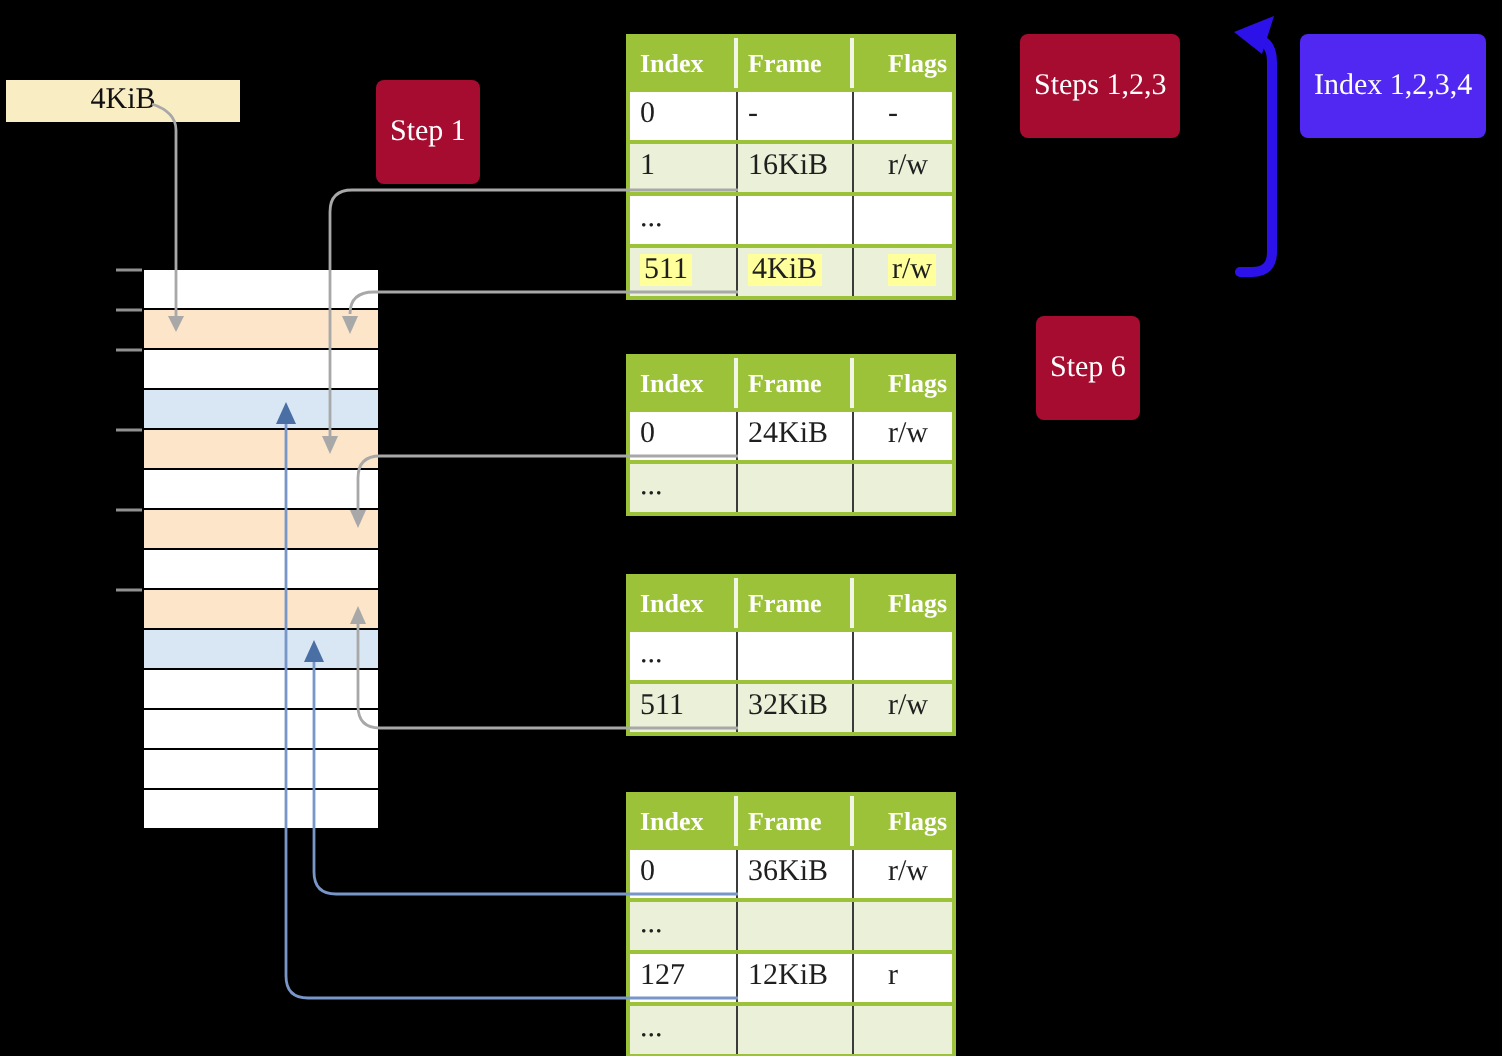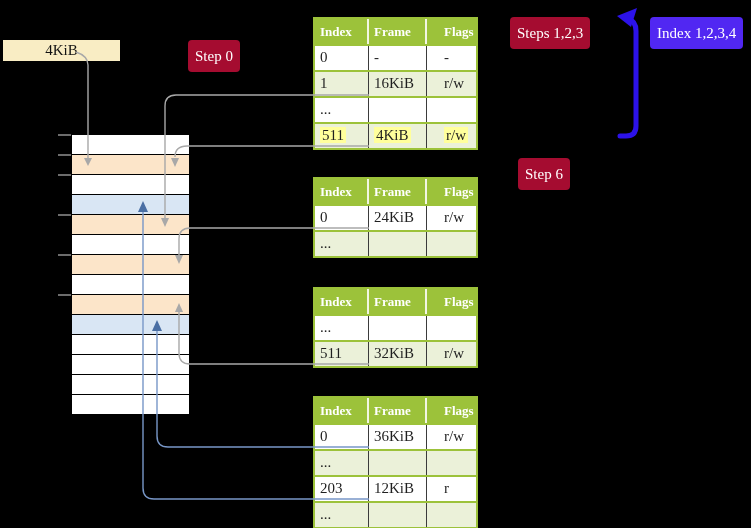--- a/index.html
+++ b/index.html
@@ -3,21 +3,21 @@
 <meta charset="utf-8">
 <style>
   html,body{margin:0;padding:0;background:#000;}
   #stage{
     position:relative;width:751px;height:528px;background:var(--bg,#000);
     overflow:hidden;font-family:"Liberation Serif","DejaVu Serif",serif;
   }
   
   .plabel{
     position:absolute;height:20px;line-height:20px;font-size:15px;
-    padding:6px 7px;border-radius:4px;white-space:nowrap;color:#fff;text-align:center;
+    padding:16px 7px;border-radius:4px;white-space:nowrap;color:#fff;text-align:center;
   }
   .crimson{background:var(--crimson);}
   .violet{background:var(--violet);}
   .wheat{
     background:var(--wheat);color:#111;border-radius:0;height:21px;line-height:21px;padding:0;
   }
   
   .memcol{
     position:absolute;left:71px;top:134px;width:119px;box-sizing:border-box;
     border:1px solid var(--mem-border);border-bottom:none;background:#fff;
@@ -52,21 +52,21 @@
   .bhead{fill:var(--blue-head);stroke:none;}
   .bigarrow{stroke:var(--big-arrow);stroke-width:5;fill:none;stroke-linecap:round;stroke-linejoin:round;}
   .bigarrowhead{fill:var(--big-arrow);stroke:none;}
 </style>
 </head>
 <body>
 
 <div id="stage" style="--bg: #000000; --hdr: #9cc23a; --tbl-border: #9cc23a; --row-alt: #ebf1d9; --cell-line: #3b3b3b; --hl: #ffff9c; --mem-border: #000000; --gray: #a8a8a8; --blue: #7897c8; --blue-head: #4a6fa4; --crimson: #a50c30; --violet: #5127f2; --big-arrow: #2c12e9; --wheat: #f9edc4; --tick: #909090;">
 
   <div class="plabel wheat" style="left:3px;top:40px;width:117px;">4KiB</div>
-  <div class="plabel crimson" style="left:188px;top:40px;">Step 0</div>
+  <div class="plabel crimson" style="left:188px;top:40px;">Step 1</div>
   <div class="plabel crimson" style="left:510px;top:17px;">Steps 1,2,3</div>
   <div class="plabel violet" style="left:650px;top:17px;">Index 1,2,3,4</div>
   <div class="plabel crimson" style="left:518px;top:158px;">Step 6</div>
 
   <div class="memcol" id="memcol">
       <div class="mrow" style="background: rgb(255, 255, 255);"></div>
       <div class="mrow" style="background: rgb(252, 229, 201);"></div>
       <div class="mrow" style="background: rgb(255, 255, 255);"></div>
       <div class="mrow" style="background: rgb(217, 230, 244);"></div>
       <div class="mrow" style="background: rgb(252, 229, 201);"></div>
@@ -152,21 +152,21 @@
         <div class="cell c0">0</div>
         <div class="cell c1">36KiB</div>
         <div class="cell c2">r/w</div>
       </div>
       <div class="trow alt">
         <div class="cell c0">...</div>
         <div class="cell c1"></div>
         <div class="cell c2"></div>
       </div>
       <div class="trow">
-        <div class="cell c0">203</div>
+        <div class="cell c0">127</div>
         <div class="cell c1">12KiB</div>
         <div class="cell c2">r</div>
       </div>
       <div class="trow alt">
         <div class="cell c0">...</div>
         <div class="cell c1"></div>
         <div class="cell c2"></div>
       </div>
     </div>
 

